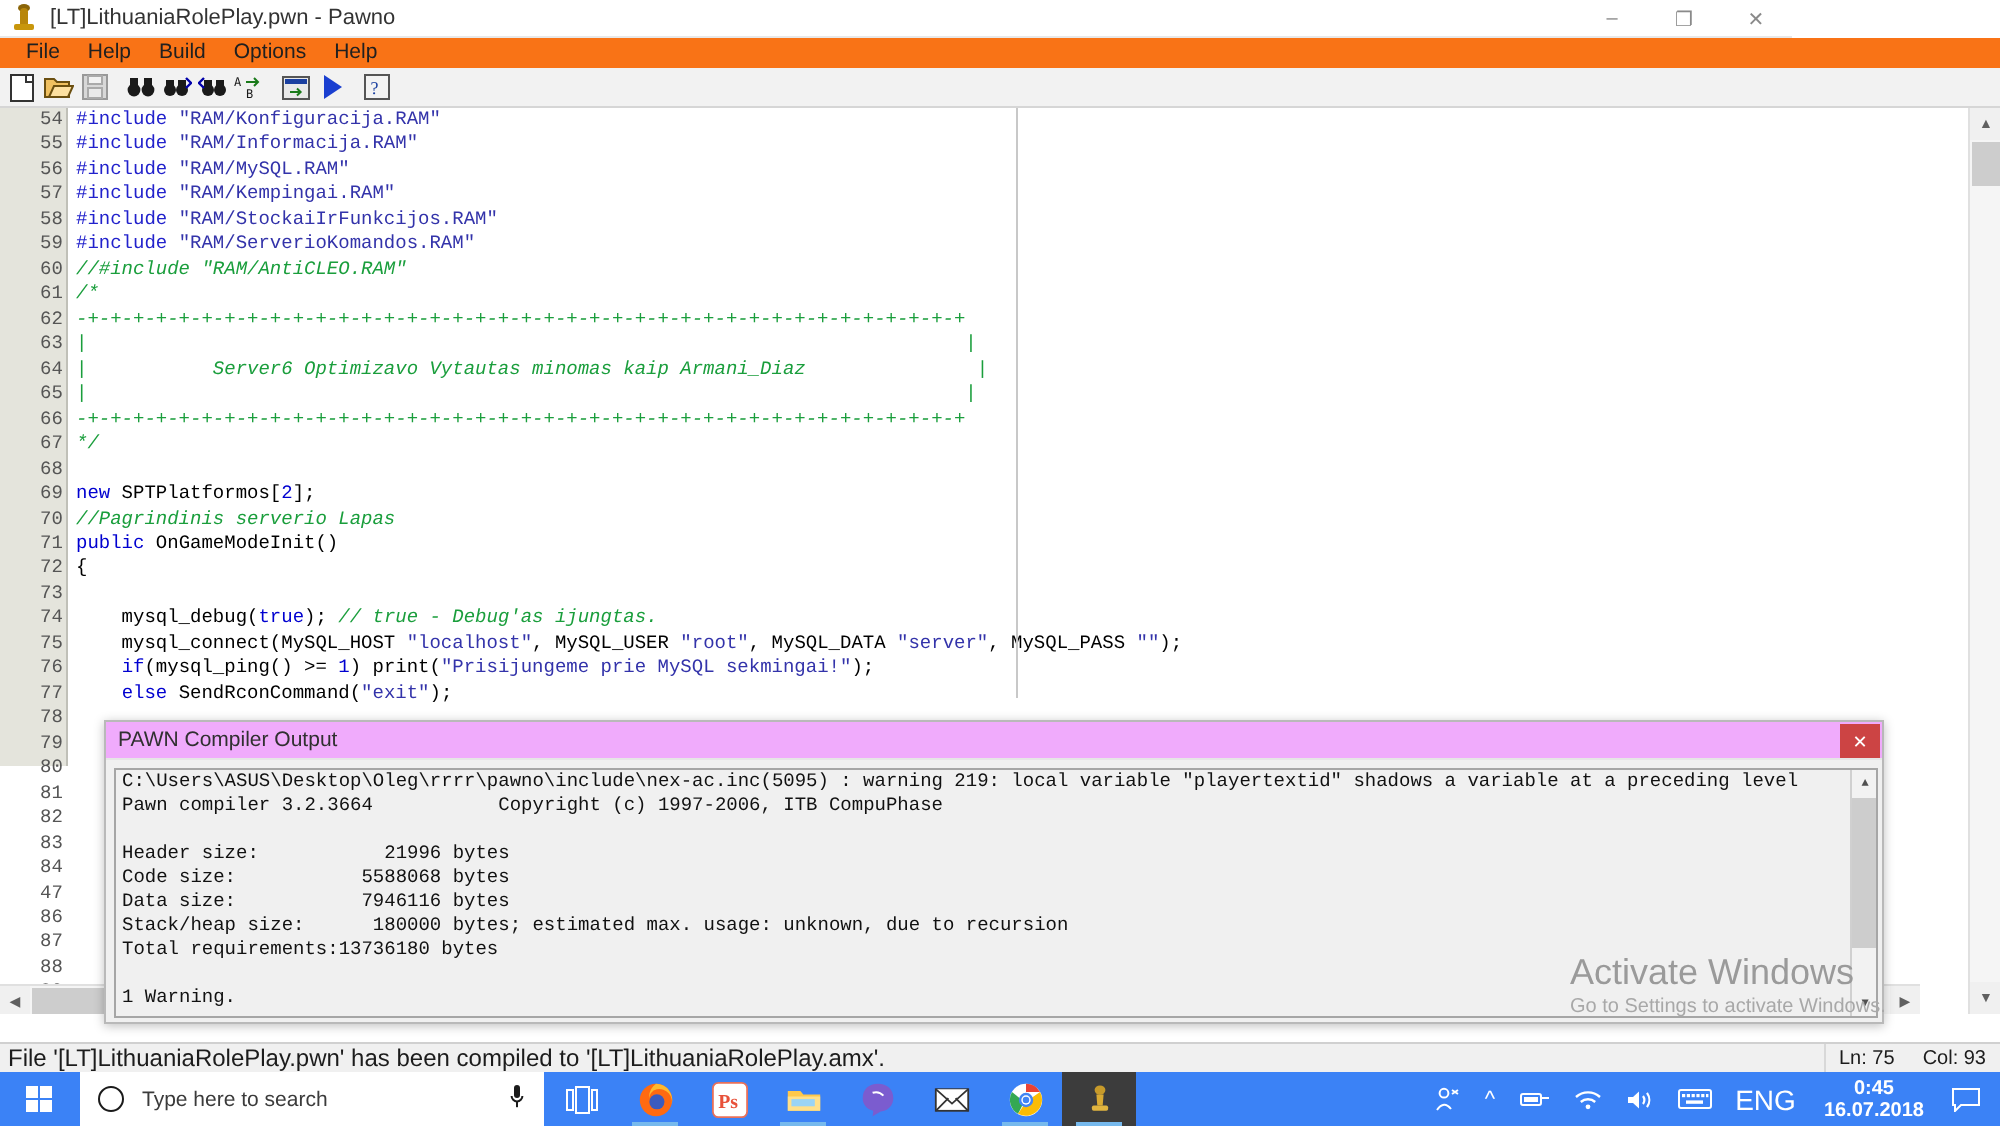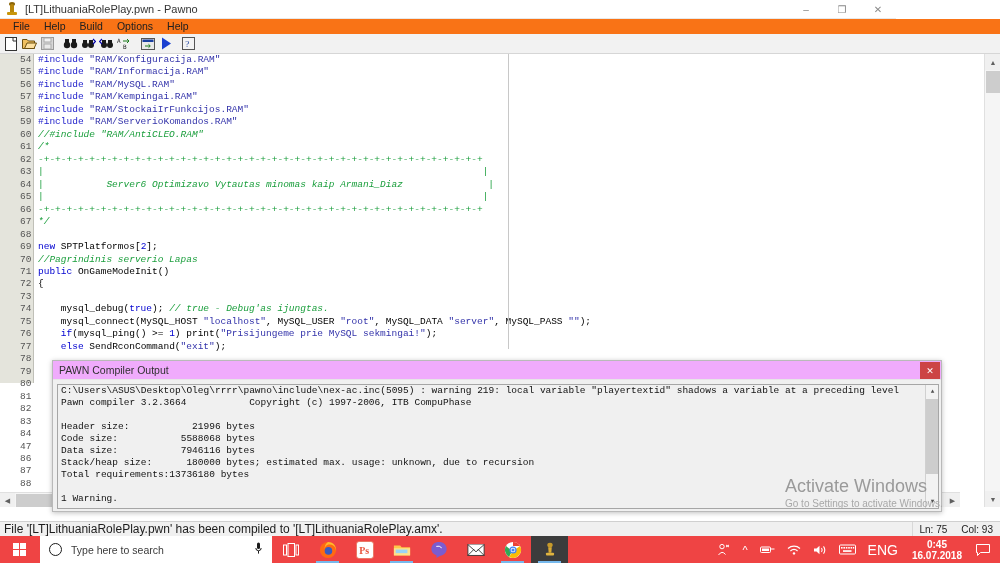--- a/index.html
+++ b/index.html
@@ -189,21 +189,21 @@
     white-space: nowrap; overflow: hidden;
     border-right: 1px solid #d8d8d8; height: 15px; line-height: 15px;
   }
   .status-ln, .status-col {
     font-size: 10px; color: #1c1c1c; padding: 0 7px; white-space: nowrap;
   }
 
   
   .taskbar {
     position: absolute; top: 536px; left: 0; width: 1000px; height: 27px;
-    background: #ef4444; display: flex; align-items: center;
+    background: #3b82f6; display: flex; align-items: center;
   }
   .start-btn {
     width: 40px; height: 27px; display: flex; align-items: center;
     justify-content: center;
   }
   .win-logo { width: 14px; height: 14px; position: relative; }
   .win-logo i {
     position: absolute; width: 6px; height: 6px; background: #ffffff; display: block;
   }
   .win-logo i:nth-child(1) { left: 0; top: 0; }

